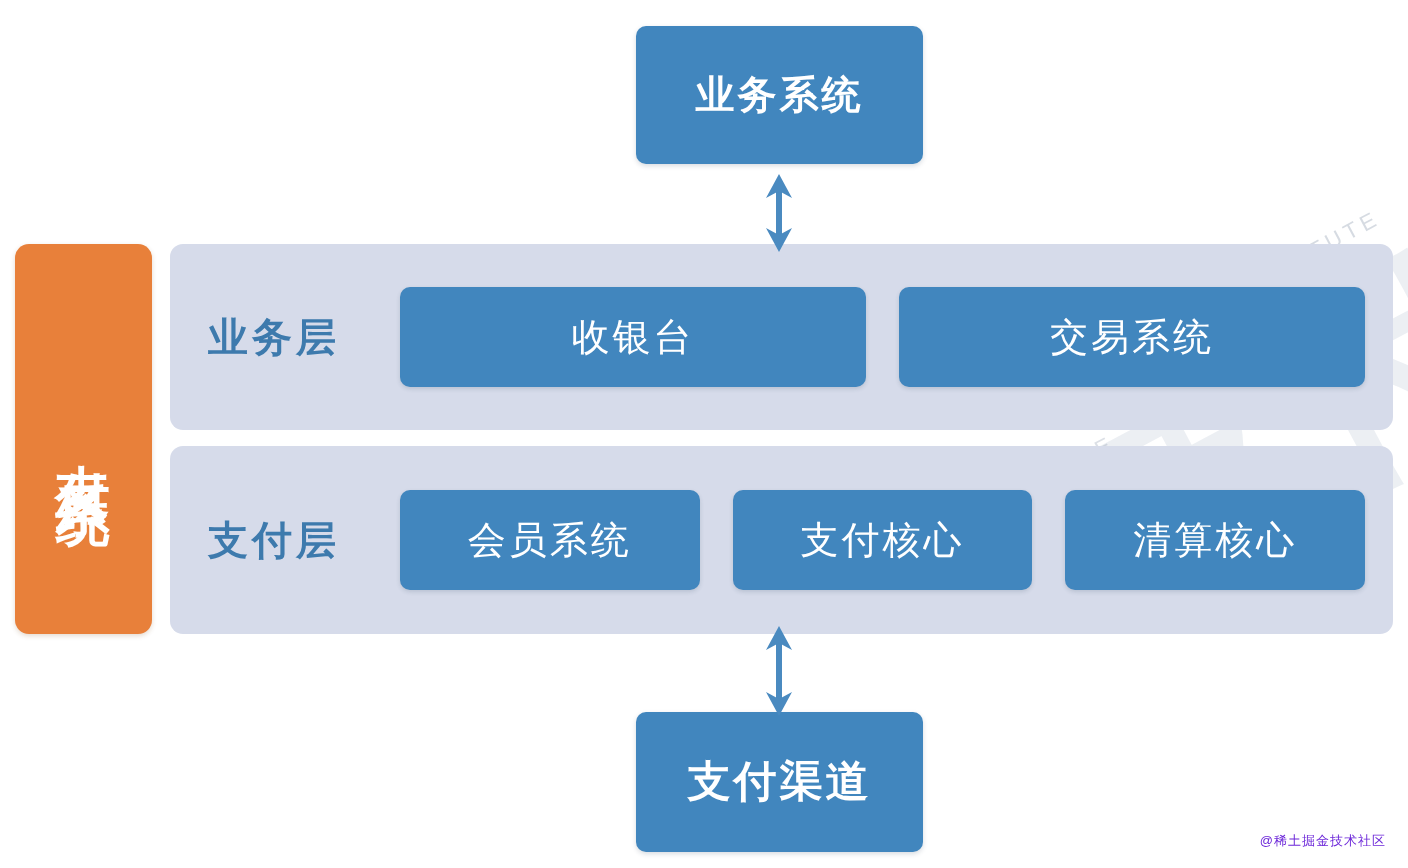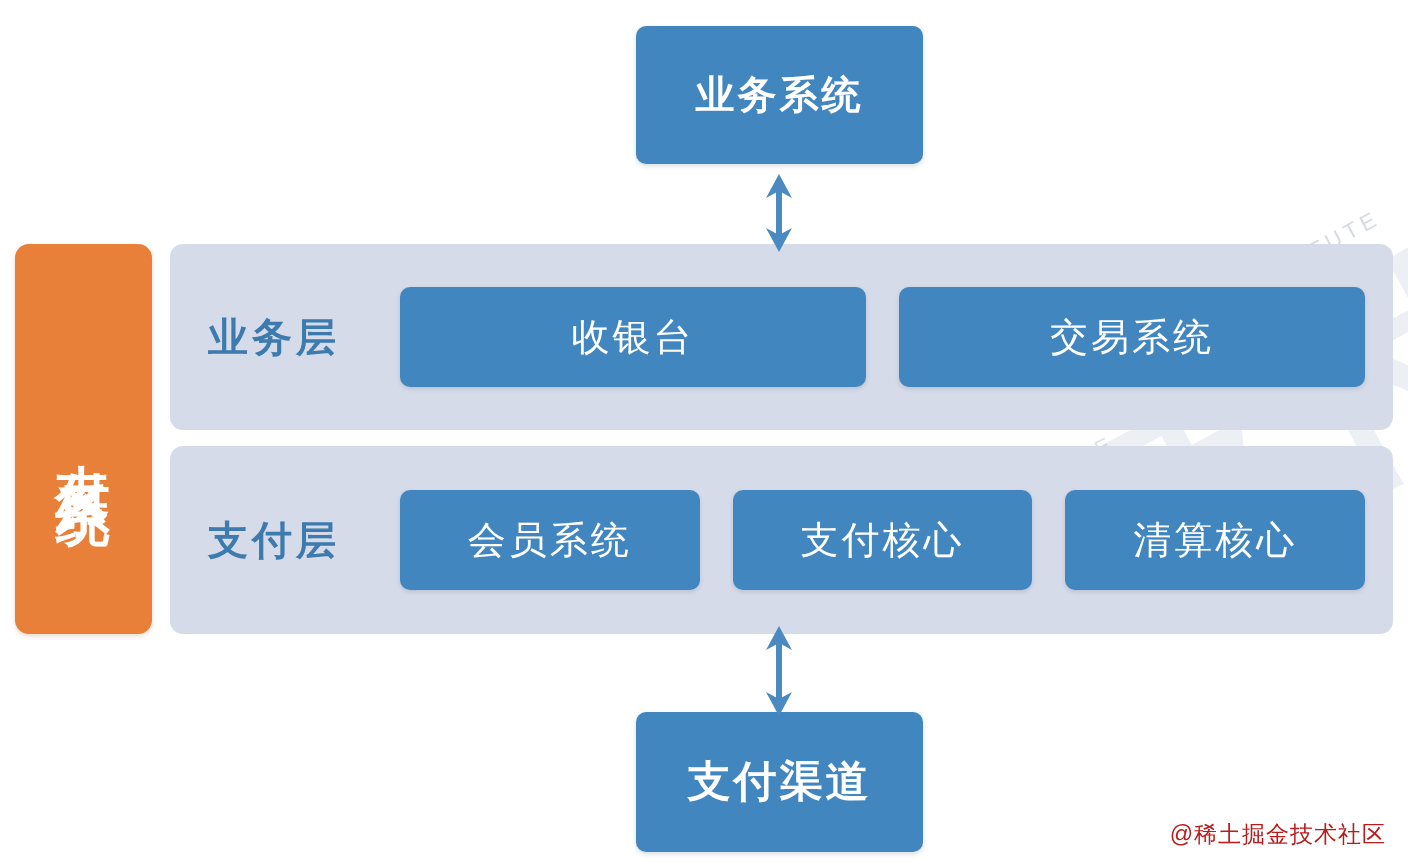--- a/index.html
+++ b/index.html
@@ -54,22 +54,22 @@
     font-size: 22px;
     letter-spacing: 5px;
     color: rgba(120, 135, 160, 0.26);
     transform: rotate(-28deg);
     transform-origin: right top;
     white-space: nowrap;
   }
   .wm-credit {
     right: 22px;
     bottom: 18px;
-    font-size: 23px;
-    color: #b91c1c;
+    font-size: 13px;
+    color: #6d28d9;
     letter-spacing: 1px;
     white-space: nowrap;
   }
 
   
   .node-box {
     position: absolute;
     border-radius: 10px;
     display: flex;
     align-items: center;

